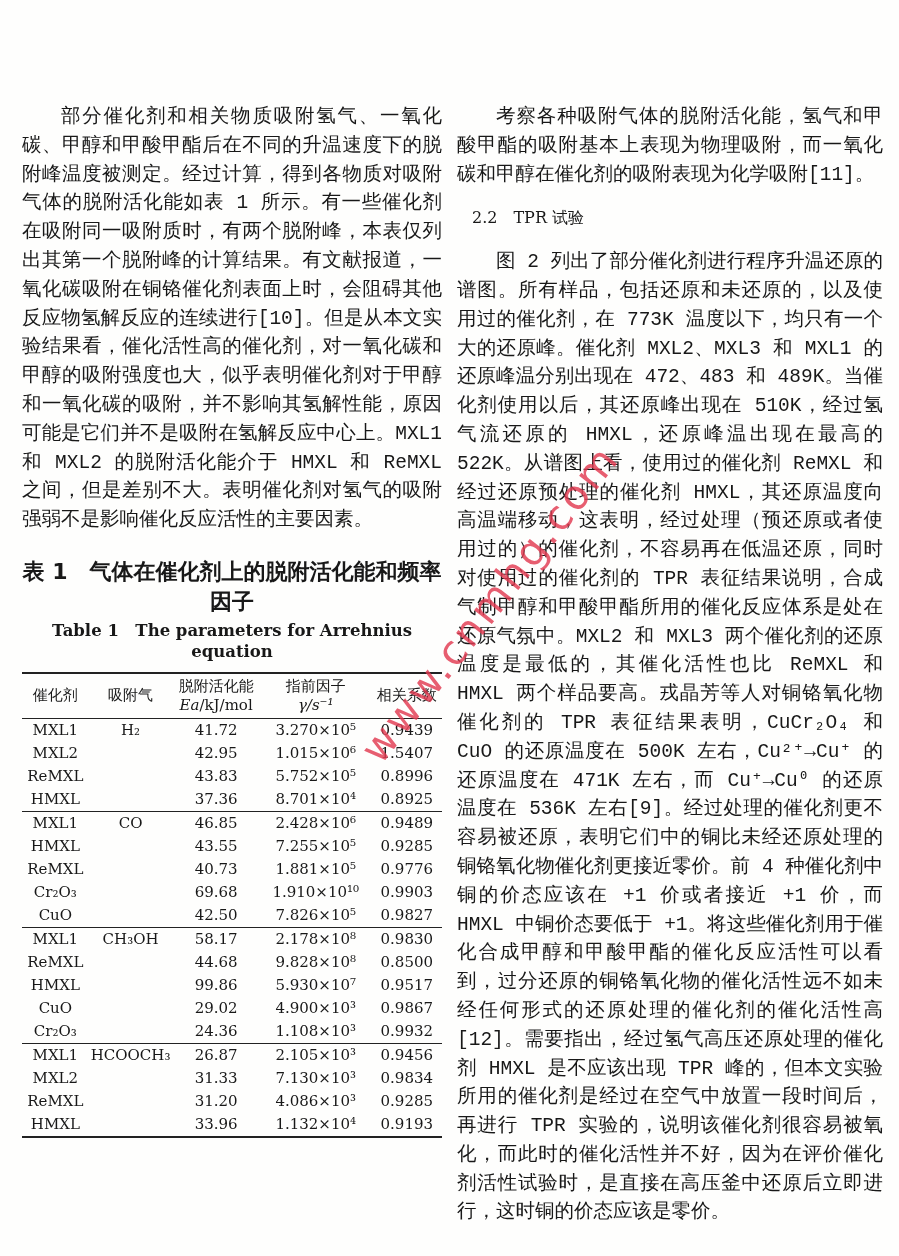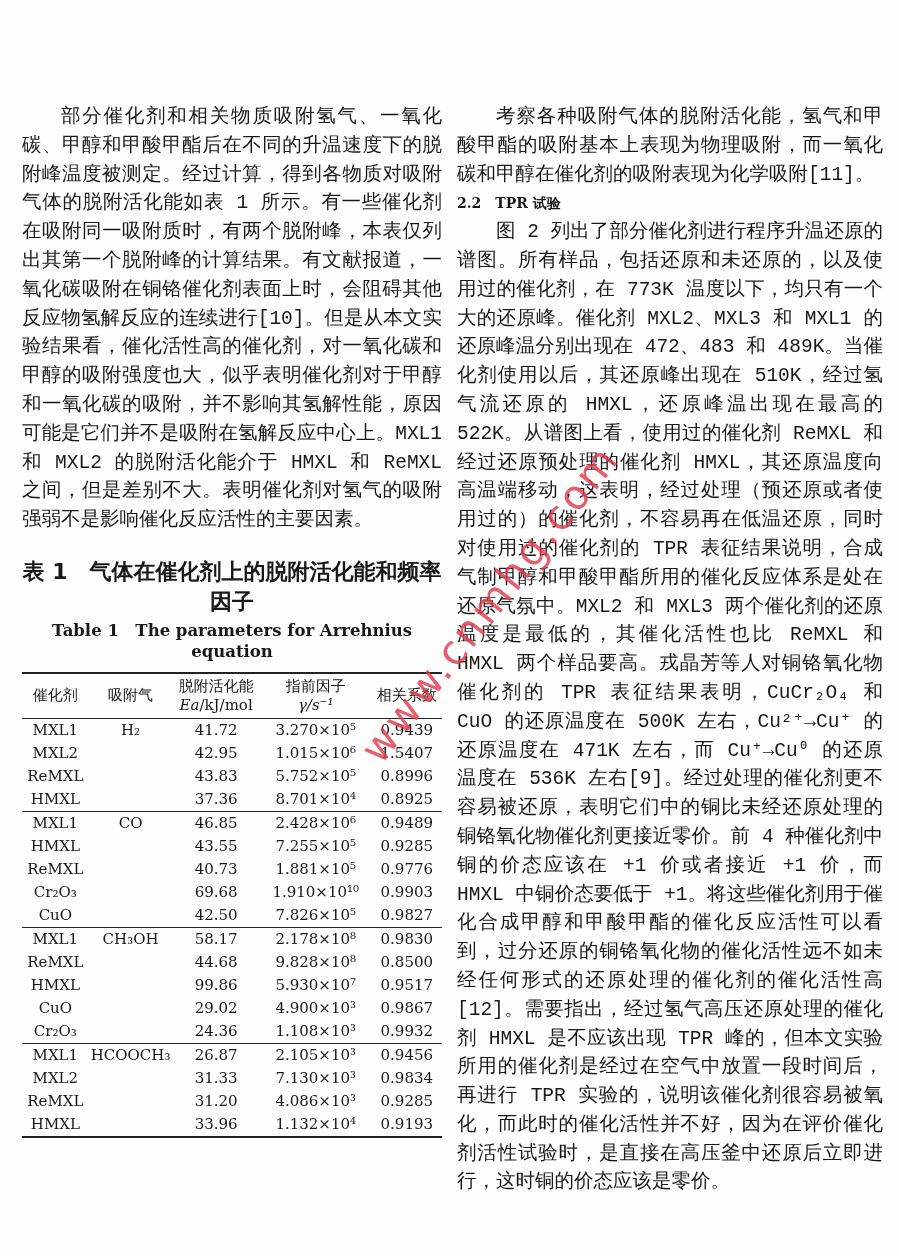--- a/index.html
+++ b/index.html
@@ -12,21 +12,21 @@
   .page-header{position:absolute;top:56px;left:34px;width:831px;height:30px;font-size:19px;}
   .page-num{position:absolute;left:0;top:0;}
   .journal{position:absolute;left:50%;transform:translateX(-50%);top:0;letter-spacing:6px;}
   .issue{position:absolute;right:20px;top:0;}
   
   .col{position:absolute;top:103px;height:1153px;overflow:hidden;}
   .col-left{left:22px;width:420px;}
   .col-right{left:457px;width:426px;}
   .para{margin:0;font-size:19.5px;line-height:28.8px;text-align:justify;}
   .indent{text-indent:2em;font-family:Liberation Mono, monospace;}
-  .section-heading{margin:0;font-weight:bold;font-size:14px;line-height:28.8px;}
+  .section-heading{margin:15px;font-weight:normal;font-size:16px;line-height:28.8px;}
   
   .tbl-title-zh{
     margin-top:22px;text-align:center;font-size:22px;font-weight:700;
     font-family:"DejaVu Sans","Liberation Sans",sans-serif;
   }
   .tbl-title-en{margin-top:3px;text-align:center;font-size:16.5px;font-weight:700;}
   
   table.data-table{
     width:100%;margin-top:11px;border-collapse:collapse;font-size:15px;
     border-top:2px solid #222;border-bottom:2.4px solid #222;

